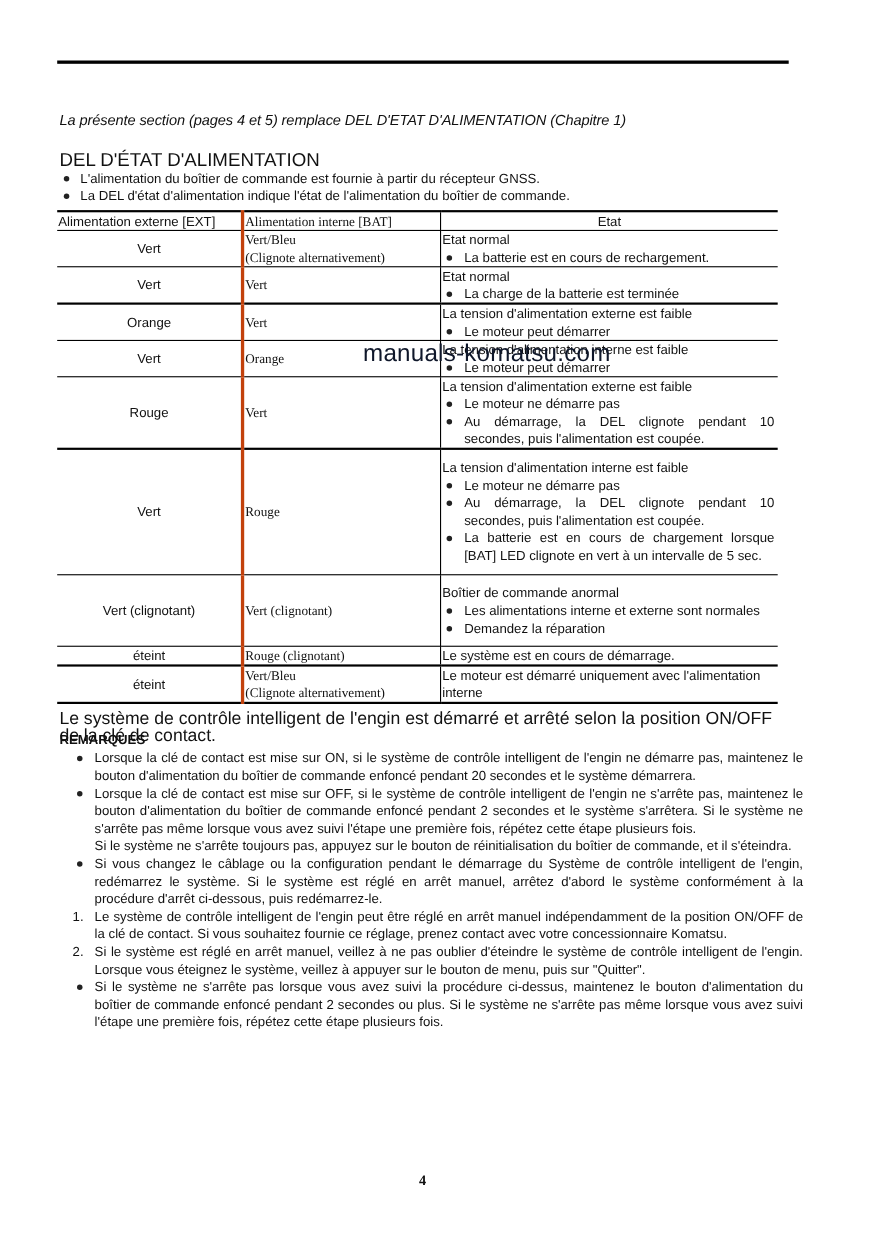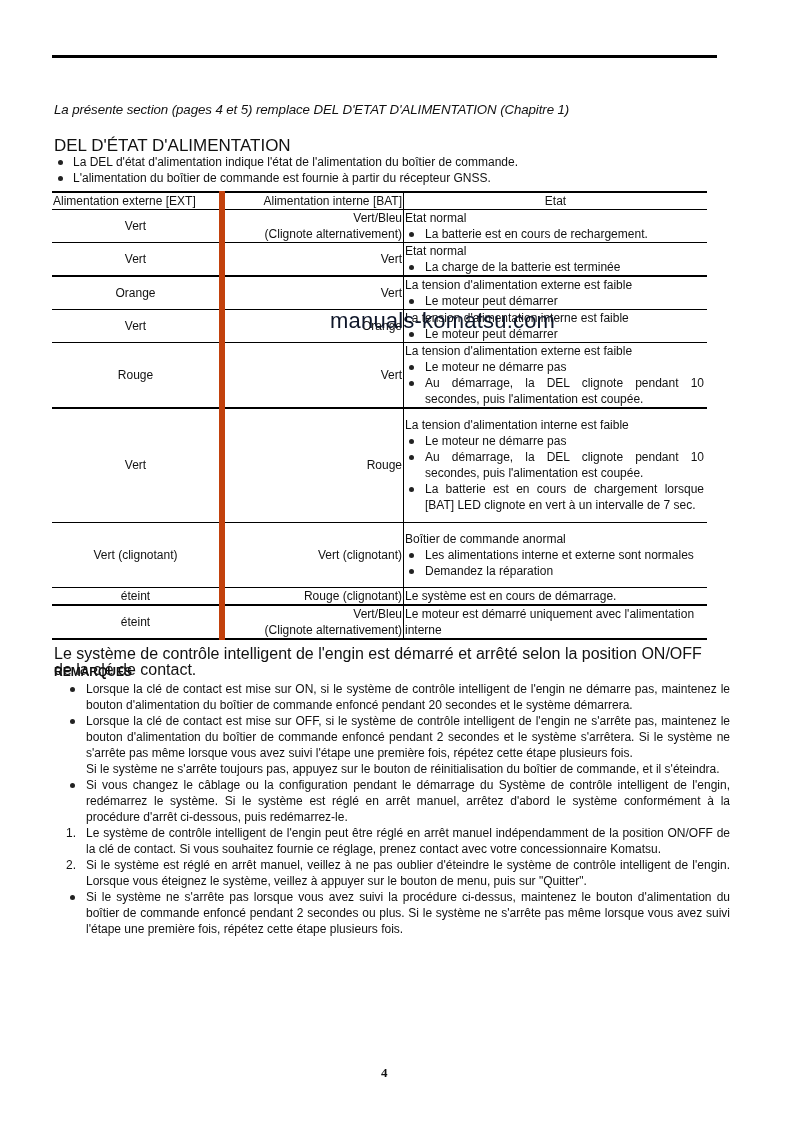--- a/index.html
+++ b/index.html
@@ -9,22 +9,22 @@
   .intro { position: absolute; left: 54px; top: 102px; font-style: italic; font-size: 13.3px; letter-spacing: -0.1px; }
   .section-title { position: absolute; left: 54px; top: 136px; font-weight: normal; font-size: 17px; text-align: right; }
   .bullets-top { position: absolute; left: 56px; top: 154px; margin: 0; padding: 0; list-style: none; width: 660px; }
   .bullets-top li { position: relative; padding-left: 17px; line-height: 16px; font-size: 12px; }
   .dot { position: absolute; left: 2px; top: 5.5px; width: 5px; height: 5px; border-radius: 50%; background: #222; }
 
   table.status { position: absolute; left: 52px; top: 191px; width: 655px; border-collapse: collapse; font-size: 12px; }
   table.status td, table.status th { padding: 0 1px; vertical-align: middle; line-height: 16px; font-weight: normal; }
   table.status th { text-align: center; border-top: 2px solid #000; border-bottom: 1px solid #000; }
   table.status th.c1 { text-align: left; }
-  table.status .col1 { width: 165px; text-align: center; border-right: 6px solid #c2410c; }
-  table.status .col2 { width: 176px; text-align: right; border-right: 1px solid #000; }
+  table.status .col1 { width: 165px; text-align: center; border-right: 3px solid #c2410c; }
+  table.status .col2 { width: 176px; text-align: left; border-right: 1px solid #000; font-family: Liberation Serif, serif; }
   table.status .col3 { text-align: left; margin-left: 30px; }
   table.status tr.row td { border-bottom: 1px solid #000; }
   table.status tr.thick td { border-bottom: 2px solid #000; }
   .cell-list { margin: 0; padding: 0; list-style: none; }
   .cell-list li { position: relative; padding-left: 20px; text-align: justify; padding-right: 2px; }
   .cell-list li .dot { left: 4px; top: 6px; }
 
   .watermark { position: absolute; left: 330px; top: 308px; font-size: 22px; color: #0f172a; letter-spacing: 0.2px;
                font-family: "Liberation Sans", sans-serif; }
 
@@ -40,22 +40,22 @@
 </head>
 <body>
 
 <div class="top-rule"></div>
 
 <div class="intro">La présente section (pages 4 et 5) remplace DEL D'ETAT D'ALIMENTATION (Chapitre 1)</div>
 
 <div class="section-title">DEL D'ÉTAT D'ALIMENTATION</div>
 
 <ul class="bullets-top">
+  <li><span class="dot"></span><span>L'alimentation du boîtier de commande est fournie à partir du récepteur GNSS.</span></li>
   <li><span class="dot"></span><span>La DEL d'état d'alimentation indique l'état de l'alimentation du boîtier de commande.</span></li>
-  <li><span class="dot"></span><span>L'alimentation du boîtier de commande est fournie à partir du récepteur GNSS.</span></li>
 </ul>
 
 <table class="status">
   <thead>
     <tr>
       <th class="col1 c1">Alimentation externe [EXT]</th>
       <th class="col2">Alimentation interne [BAT]</th>
       <th class="col3" style="text-align:center">Etat</th>
     </tr>
   </thead>
@@ -112,21 +112,21 @@
         </td>
       </tr>
       <tr class="row" style="height: 114px;">
         <td class="col1"><span>Vert</span></td>
         <td class="col2"><span>Rouge</span></td>
         <td class="col3">
           <div>La tension d'alimentation interne est faible</div>
           <ul class="cell-list">
             <li><span class="dot"></span><span>Le moteur ne démarre pas</span></li>
             <li><span class="dot"></span><span>Au démarrage, la DEL clignote pendant 10 secondes, puis l'alimentation est coupée.</span></li>
-            <li><span class="dot"></span><span>La batterie est en cours de chargement lorsque [BAT] LED clignote en vert à un intervalle de 7 sec.</span></li>
+            <li><span class="dot"></span><span>La batterie est en cours de chargement lorsque [BAT] LED clignote en vert à un intervalle de 5 sec.</span></li>
           </ul>
         </td>
       </tr>
       <tr class="row" style="height: 65px;">
         <td class="col1"><span>Vert (clignotant)</span></td>
         <td class="col2"><span>Vert (clignotant)</span></td>
         <td class="col3">
           <div>Boîtier de commande anormal</div>
           <ul class="cell-list">
             <li><span class="dot"></span><span>Les alimentations interne et externe sont normales</span></li>

